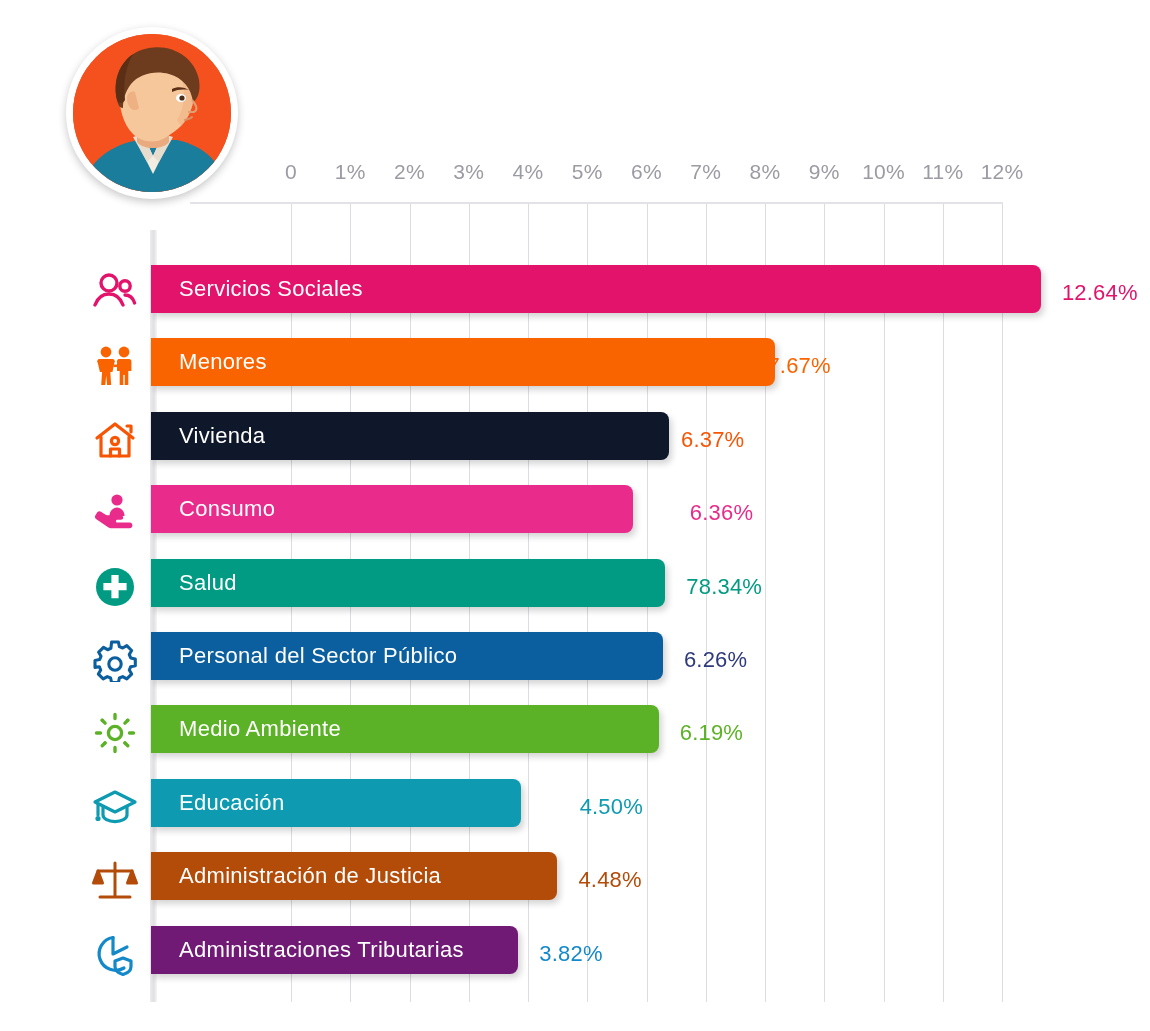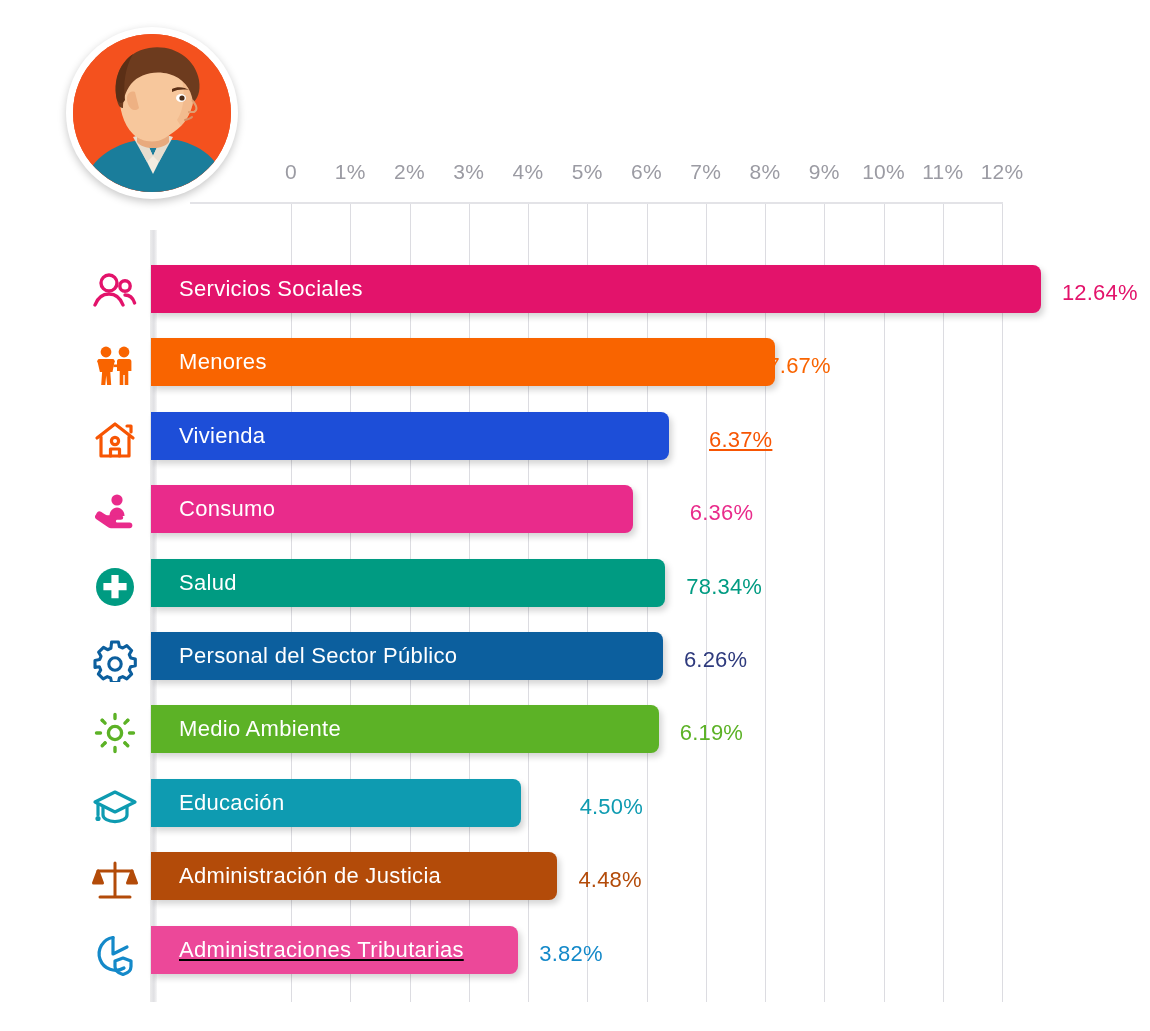--- a/index.html
+++ b/index.html
@@ -190,24 +190,24 @@
         <div class="row" style="top: 209.8px;">
           <div class="row-icon">
             <svg width="44" height="40" viewBox="0 0 44 40" fill="none" stroke="#f75503" stroke-width="3.2" stroke-linecap="round" stroke-linejoin="round">
         <path d="M4 18L22 4l18 14"></path>
         <path d="M8 17v19h28V17"></path>
         <circle cx="22" cy="21" r="3.6"></circle>
         <path d="M17.5 36v-7h9v7"></path>
         <path d="M34 6h4v6"></path>
             </svg>
           </div>
-          <div class="bar" style="width: 518.423px; background: #1d4ed8;">
+          <div class="bar" style="width: 518.423px; background: #0f172a;">
             <span class="bar-label">Vivienda</span>
           </div>
-          <span class="bar-value" style="left: 559px; color: rgb(247, 85, 3); text-decoration: underline;">6.37%</span>
+          <span class="bar-value" style="left: 531px; color: rgb(247, 85, 3);">6.37%</span>
         </div>
         <div class="row" style="top: 283.2px;">
           <div class="row-icon">
             <svg width="44" height="40" viewBox="0 0 44 40" fill="#e92b8b">
         <circle cx="24" cy="7" r="5.6"></circle>
         <path d="M16.5 23c0-5 3.4-8.4 7.5-8.4s7.5 3.4 7.5 8.4z"></path>
         <path d="M3 21.5c-1.6 1.6-1.4 3.6.4 4.8l11 7.4c1.6 1.1 3 1.5 5 1.5h17.2c1.6 0 2.8-1.2 2.8-2.8s-1.2-2.8-2.8-2.8H24.5c-1 0-1.6-.6-1.6-1.4s.6-1.4 1.6-1.4h3.3c1.4 0 2.4-1 2.4-2.3s-1-2.3-2.4-2.3H15.2c-1.6 0-2.6-.4-3.8-1.3L8 18.8c-1.6-1.2-3.5-1-5 2.7z"></path>
             </svg>
           </div>
           <div class="bar" style="width: 482px; background: rgb(233, 43, 139);">
@@ -281,21 +281,21 @@
           <span class="bar-value" style="left: 428.44px; color: rgb(179, 75, 9);">4.48%</span>
         </div>
         <div class="row" style="top: 723.6px;">
           <div class="row-icon">
             <svg width="46" height="44" viewBox="0 0 46 44" fill="none" stroke="#1489c9" stroke-width="3.2" stroke-linecap="round" stroke-linejoin="round">
         <path d="M21 5.5A16.5 16.5 0 1 0 32 36"></path>
         <path d="M21 5.5V22l14-7"></path>
         <path d="M31 26l8 3v5.5c0 4.1-3.5 6.8-8 8-4.5-1.2-8-3.9-8-8V29z" fill="none"></path>
             </svg>
           </div>
-          <div class="bar" style="width: 367.335px; background: #ec4899; text-decoration: underline;">
+          <div class="bar" style="width: 367.335px; background: #701a75;">
             <span class="bar-label">Administraciones Tributarias</span>
           </div>
           <span class="bar-value" style="left: 389.335px; color: rgb(20, 137, 201);">3.82%</span>
         </div>
       </div>
   </div>
 
 </div>
 
 </body></html>

